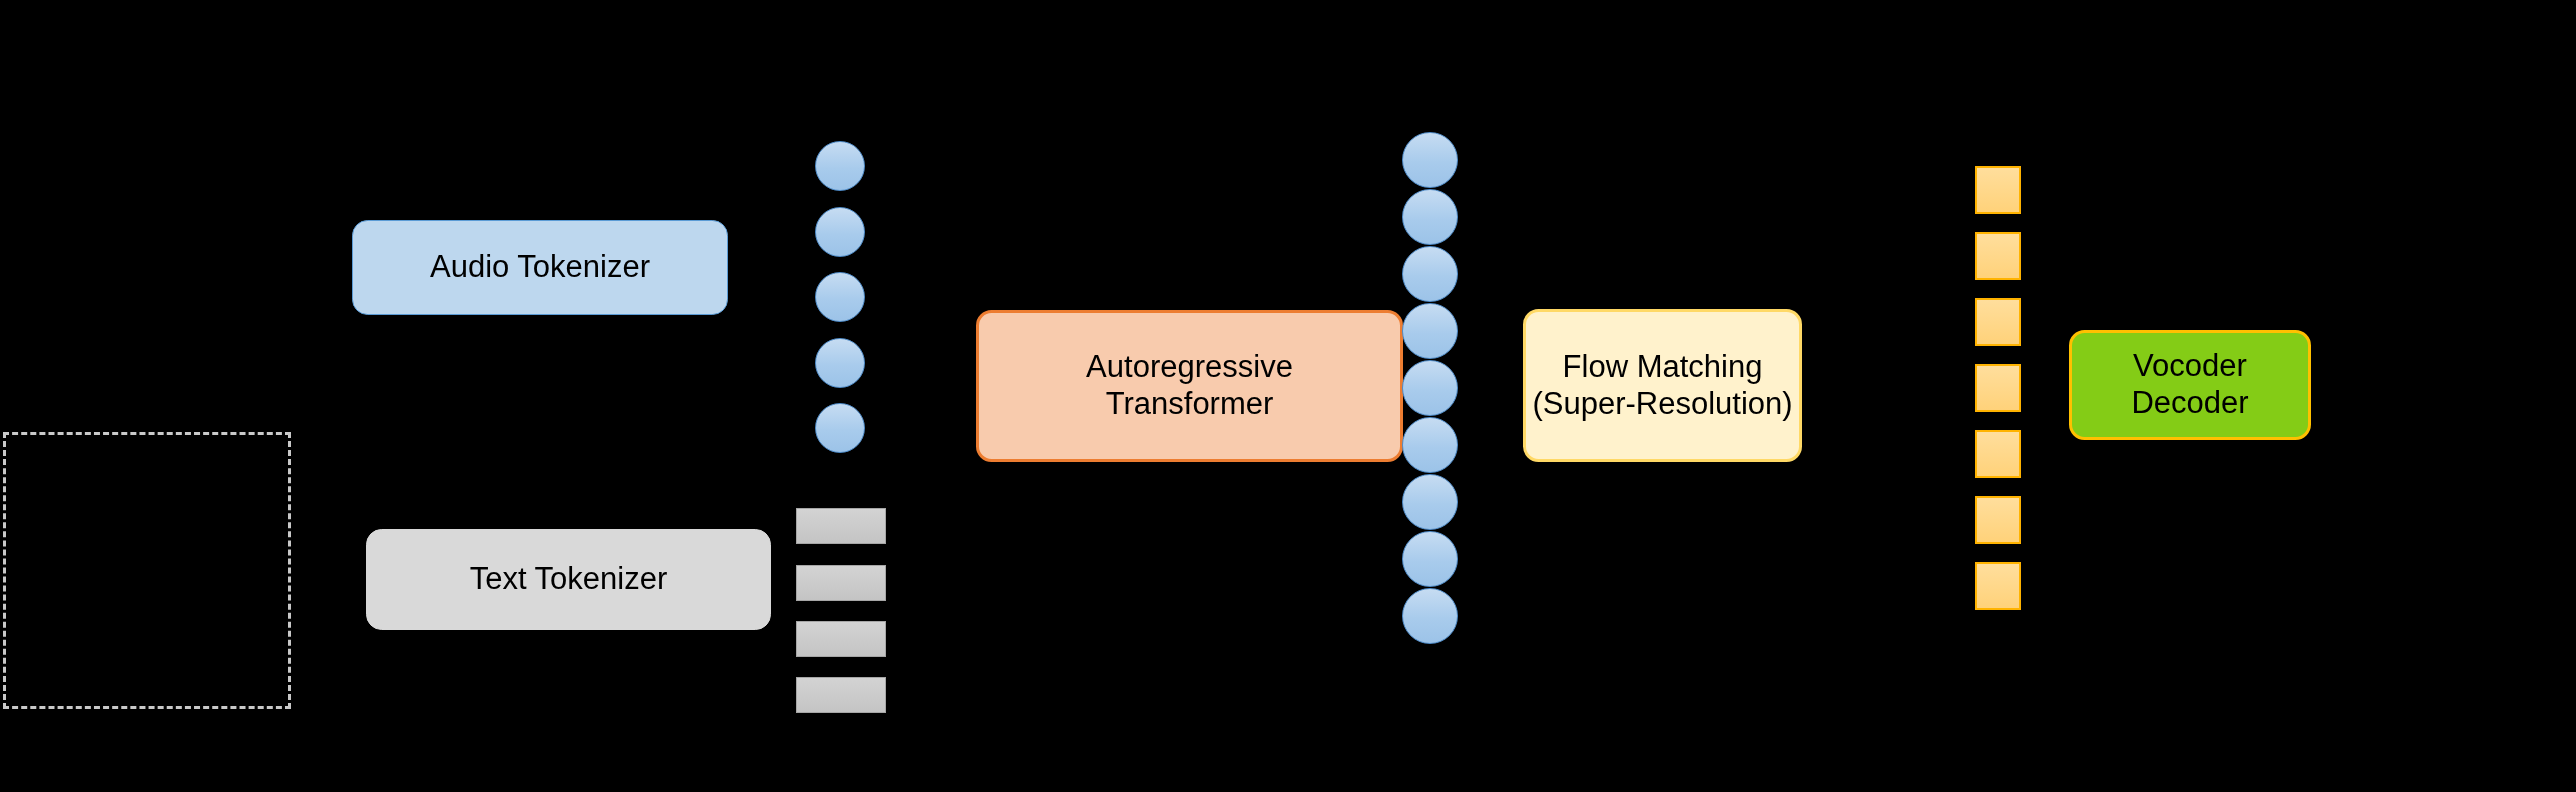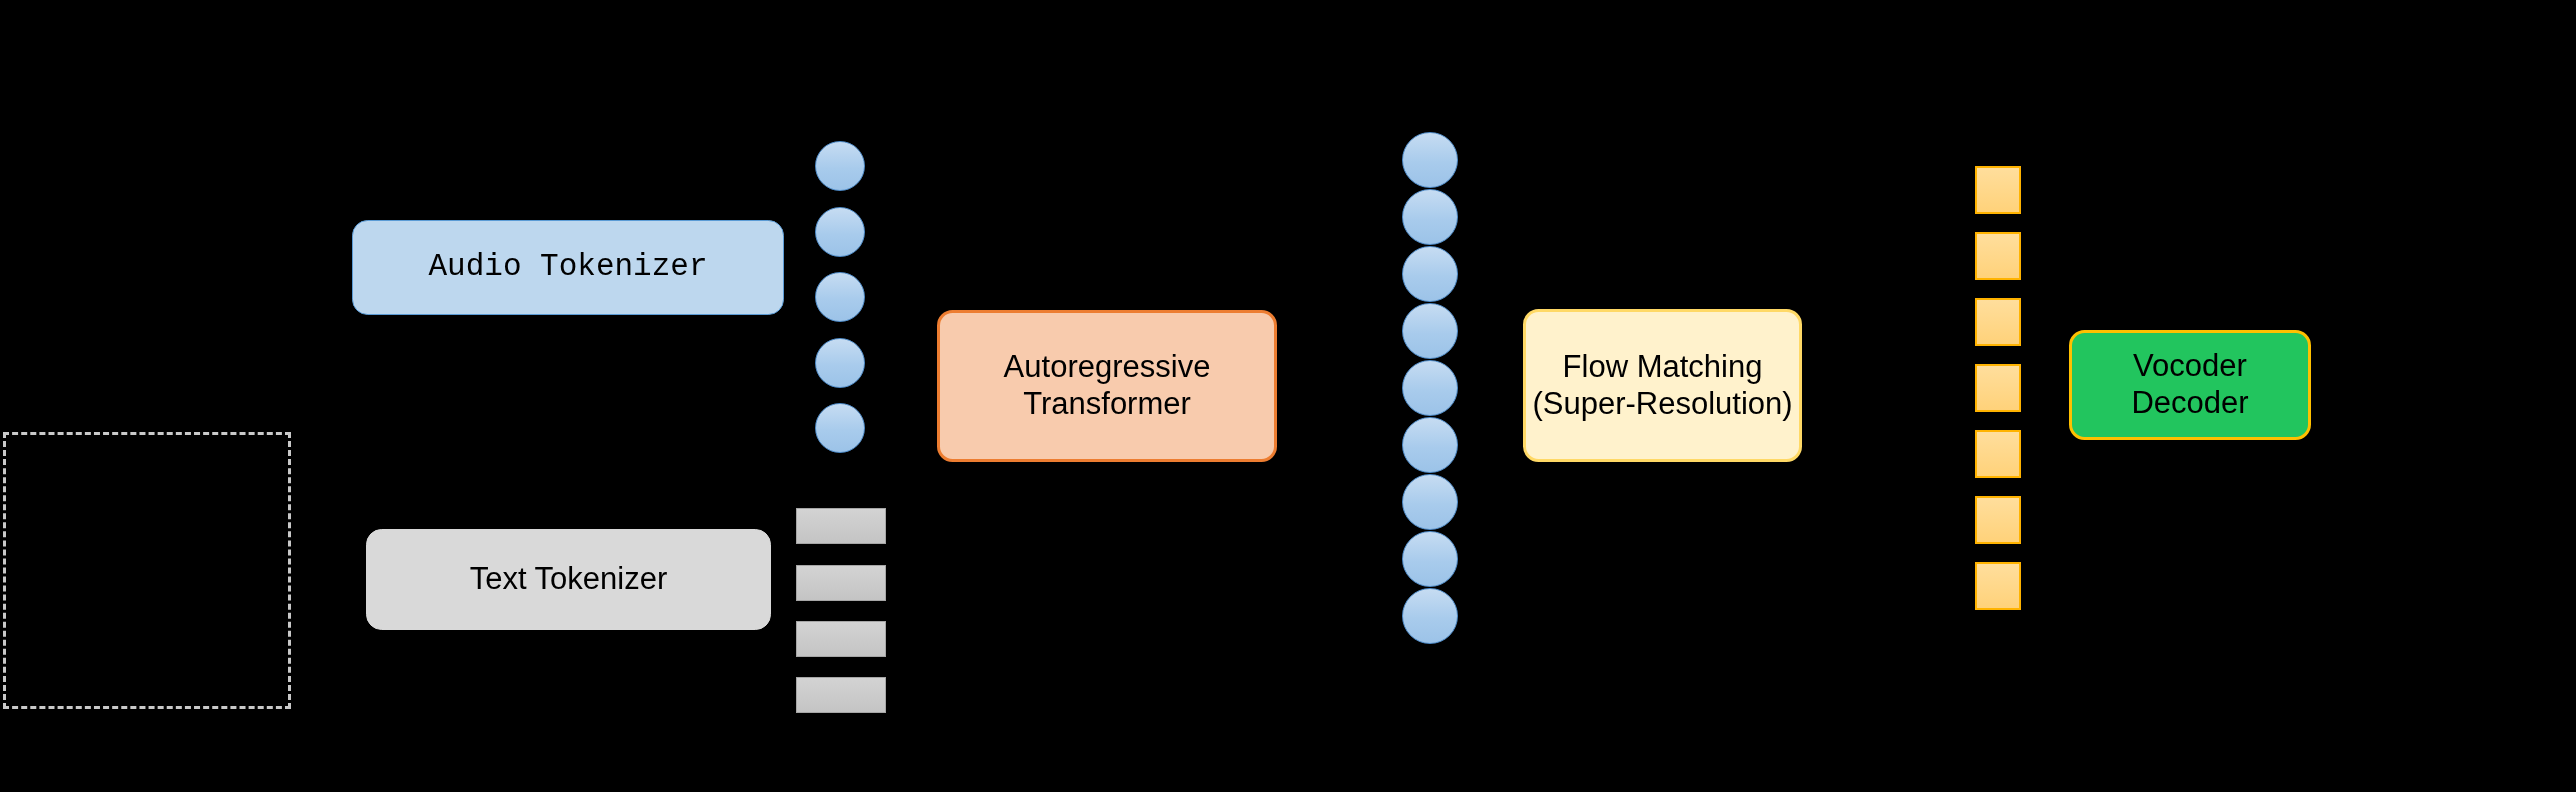--- a/index.html
+++ b/index.html
@@ -54,21 +54,21 @@
   }
   .box-ar {
     background: #F8CBAD;
     border: 3px solid #ED7D31;
   }
   .box-fm {
     background: #FFF2CC;
     border: 3px solid #FFD966;
   }
   .box-voc {
-    background: #22c55e;
+    background: #84cc16;
     border: 3px solid #FFC000;
   }
 
   
   .token-col {
     position: absolute;
   }
   .token {
     position: absolute;
     box-sizing: border-box;
@@ -87,25 +87,25 @@
     border: 2.4px solid #FFB300;
   }
 </style>
 </head>
 <body>
 
 <div id="canvas">
 
   <div class="dashed-region" id="placeholder-region" style="left: 3px; top: 432px; width: 288px; height: 277px;"></div>
 
-  <div class="node box box-audio-tok" id="box-0" style="left: 352px; top: 220px; width: 432px; height: 95px; font-family: Liberation Mono, monospace;">Audio Tokenizer</div>
+  <div class="node box box-audio-tok" id="box-0" style="left: 352px; top: 220px; width: 376px; height: 95px;">Audio Tokenizer</div>
 
   <div class="node box box-text-tok" id="box-1" style="left: 348px; top: 529px; width: 405px; height: 101px;">Text Tokenizer</div>
 
-  <div class="node box box-ar" id="box-2" style="left: 937px; top: 310px; width: 340px; height: 152px;">Autoregressive
+  <div class="node box box-ar" id="box-2" style="left: 976px; top: 310px; width: 427px; height: 152px;">Autoregressive
 Transformer</div>
 
   <div class="node box box-fm" id="box-3" style="left: 1523px; top: 309px; width: 279px; height: 153px;">Flow Matching
 (Super-Resolution)</div>
 
   <div class="node box box-voc" id="box-4" style="left: 2069px; top: 330px; width: 242px; height: 110px;">Vocoder
 Decoder</div>
 
   <div class="token-col" id="tokcol-0">
       <div class="token token-circle" style="left: 815px; top: 141px; width: 50px; height: 50px;"></div>

